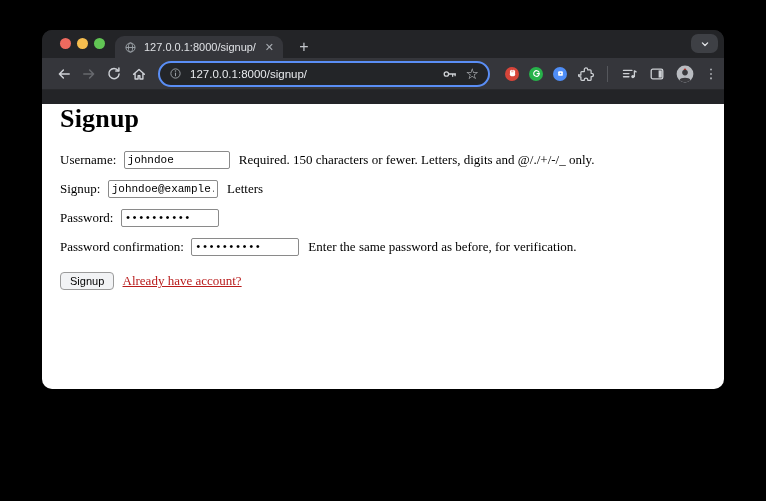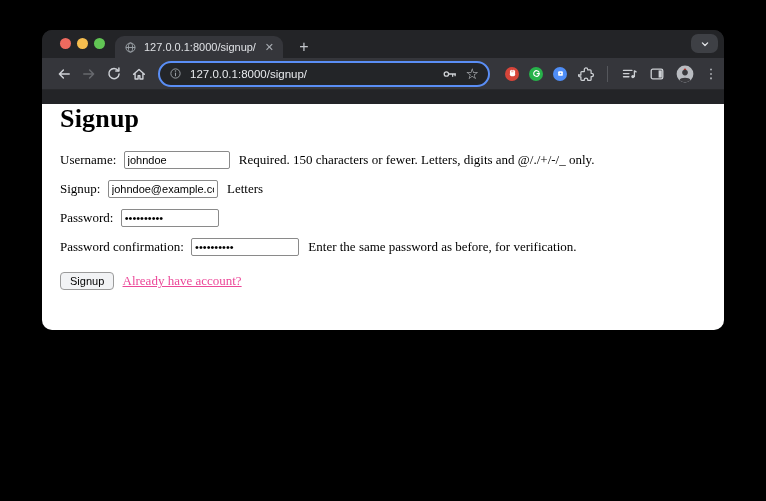--- a/index.html
+++ b/index.html
@@ -1,20 +1,20 @@
 <!DOCTYPE html>
 <html><head>
 <meta charset="utf-8">
 <style>
   * { margin:0; padding:0; box-sizing:border-box; }
   html,body { width:766px; height:501px; background:#000; overflow:hidden; }
   body { font-family:"Liberation Sans", sans-serif; position:relative; }
 
   .window {
-    position:absolute; left:42px; top:30px; width:682px; height:300px;
+    position:absolute; left:42px; top:30px; width:682px; height:359px;
     border-radius:10px; background:#232427; overflow:hidden;
     box-shadow:0 14px 42px rgba(0,0,0,.7);
   }
 
   
   .tabstrip { position:relative; height:28px; background:#232427; }
   .traffic { position:absolute; left:18px; top:8px; display:flex; gap:6px; }
   .traffic .dot { width:11px; height:11px; border-radius:50%; }
   .dot.close { background:#ee6a5f; }
   .dot.min   { background:#f5bd4f; }
@@ -72,41 +72,41 @@
     font-family:"Liberation Serif", serif; font-size:13px;
     padding:0 18px; border-radius:0 0 10px 10px;
   }
   .content h1 {
     font-family:"Liberation Serif", serif; font-size:26px; font-weight:bold;
     margin:14px 0 17px; letter-spacing:.2px;
   }
   .row { margin:11px 0; }
   .row label { vertical-align:middle; }
   .row input {
-    font-family:Liberation Sans, sans-serif; font-size:11px; color:#000;
+    font-family:Liberation Mono, monospace; font-size:11px; color:#000;
     border:1px solid #8a8a8a; border-radius:2px; background:#fff;
     padding:2px 3px; margin-left:4px; vertical-align:middle; height:18px;
   }
   .helper { margin-left:6px; vertical-align:middle;text-align:center; }
   .in-username { width:106px; }
   .in-email    { width:110px; }
   .in-password { width:98px; }
   .in-confirm  { width:108px; }
 
   ul.rules { margin:12px 0 15px; padding-left:30px; }
   ul.rules li { line-height:13px; margin-bottom:1px; }
 
   .actions { margin-top:16px; }
   .btn-signup {
     font-family:"Liberation Sans", sans-serif; font-size:11px; color:#000;
     background:#f2f3f5; border:1px solid #9b9b9b; border-radius:4px;
     padding:2px 9px; height:18px; vertical-align:middle;
   }
   .login-link {
-    color:#ec4899; text-decoration:underline; margin-left:5px;
+    color:#b91c1c; text-decoration:underline; margin-left:5px;
     font-family:"Liberation Serif", serif; font-size:13px; vertical-align:middle;
   }
 
   svg { display:block; }
 </style>
 </head>
 <body>
 
 <div class="window">
 

